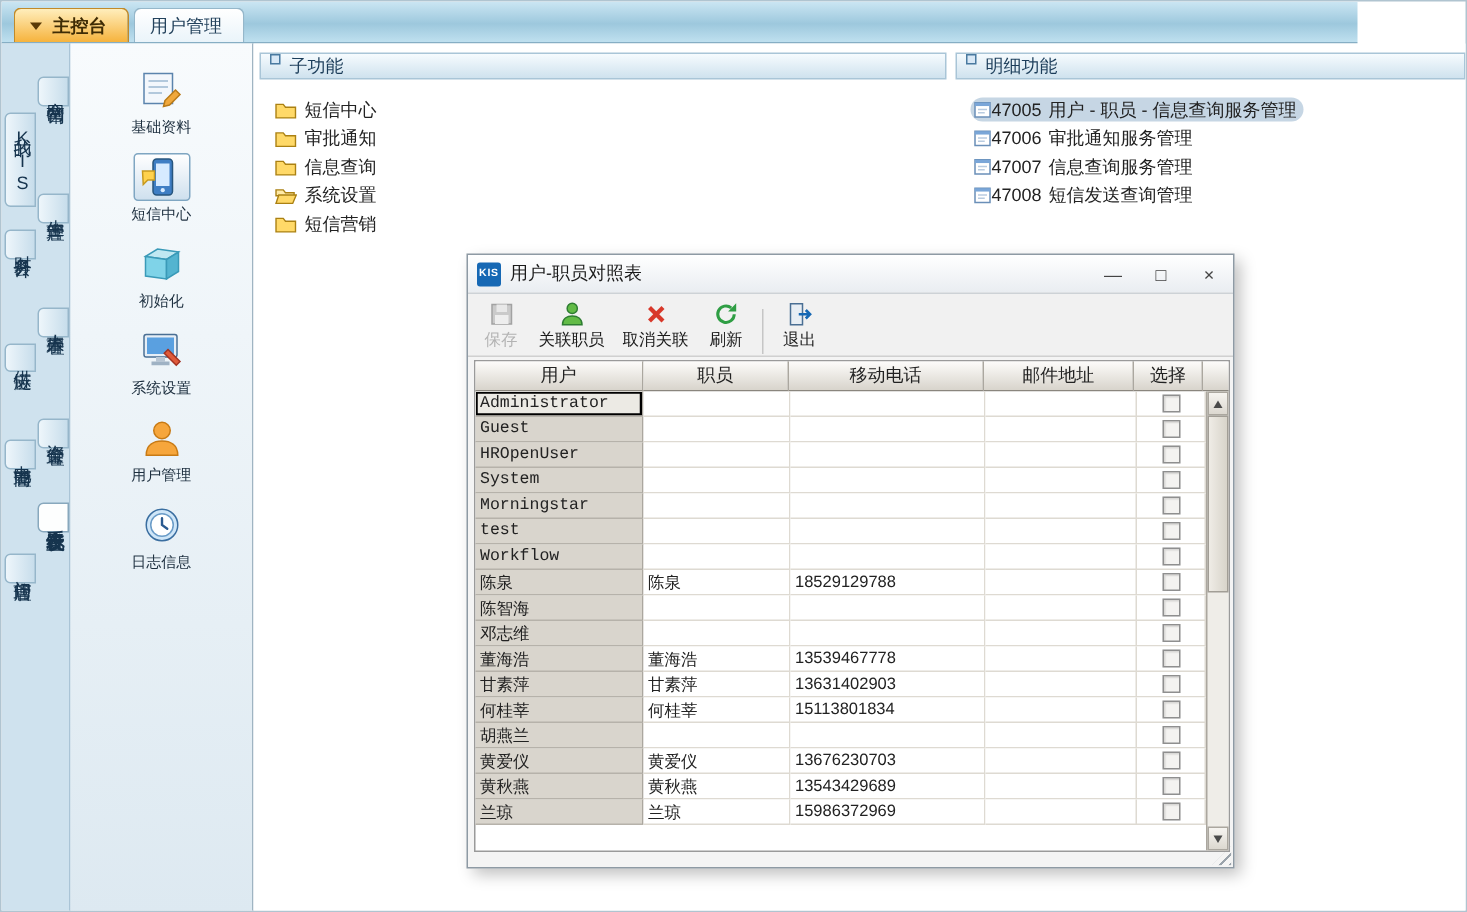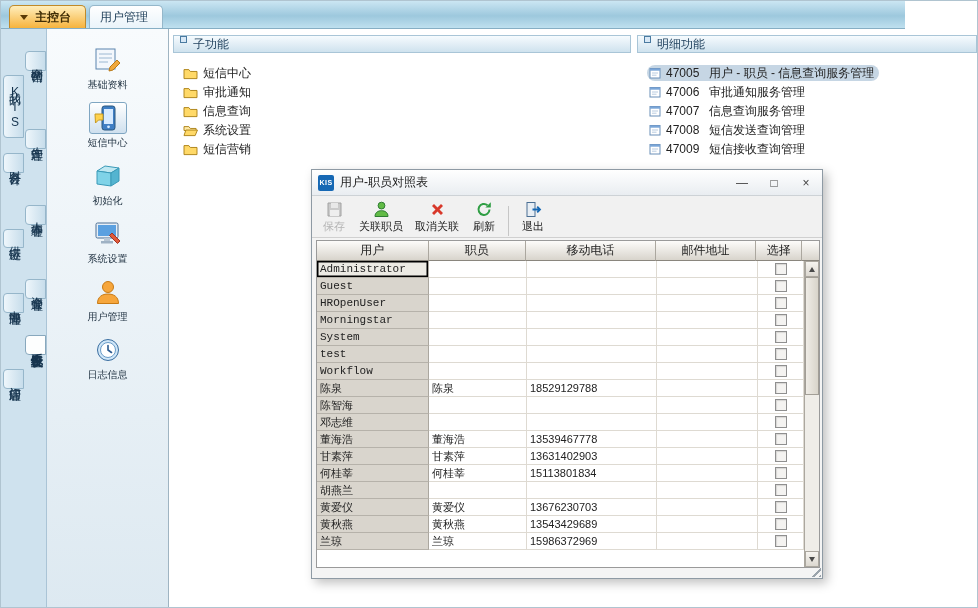--- a/index.html
+++ b/index.html
@@ -35,21 +35,21 @@
 
   
   .main{position:absolute;left:168px;top:28px;width:810px;height:580px;background:#fff;}
   .phead{height:18px;background:linear-gradient(#f6fbfe,var(--panel-header,#cfe2ee));
     border:1px solid #a9c5d7;display:flex;gap:6px;padding:0 6px;color:#1c3d5a;font-size:12px;}
   .phead .sq{width:7px;height:7px;border:1px solid #4a7aa0;background:#d8e8f6;}
   .panel.sub{position:absolute;left:4px;top:6px;width:458px;height:570px;}
   .panel.det{position:absolute;left:468px;top:6px;width:340px;height:570px;}
   .tree,.list{padding:12px 0 0 10px;display:flex;flex-direction:column;gap:3px;}
   .titem{display:flex;align-items:center;gap:5px;height:16px;cursor:pointer;color:#222;}
-  .ditem{display:flex;align-items:center;gap:5px;height:16px;cursor:pointer;color:#222;width:max-content;padding:0 5px 0 2px;border-radius:8px;}
+  .ditem{display:flex;align-items:center;height:16px;cursor:pointer;color:#222;width:max-content;padding:0 5px 0 2px;border-radius:8px;}
   .ditem .dcode{width:38px;}
   .ditem.sel{background:var(--selection,#c6d6e4);}
 
   
   .dialog{position:absolute;left:310px;top:168px;width:512px;height:410px;background:#f4f4f4;
     border:1px solid #8e9aa4;box-shadow:4px 4px 10px rgba(0,0,0,.25);z-index:5;}
   .dtitle{height:26px;background:linear-gradient(#ffffff,#e9edf1);border-bottom:1px solid #cdd2d6;
     display:flex;align-items:center;padding-left:6px;gap:6px;}
   .klogo{width:16px;height:16px;background:var(--logo-blue,#1668b4);color:#fff;font-size:7px;font-weight:bold;
     display:flex;align-items:center;justify-content:center;border-radius:2px;letter-spacing:.5px;}
@@ -289,32 +289,20 @@
               <svg width="12" height="12" viewBox="0 0 12 12">
                 <rect x="1" y="1.5" width="10" height="9.5" fill="#ffffff" stroke="#6a8fb8"></rect>
                 <rect x="1" y="1.5" width="10" height="2.2" fill="#7aa6d8"></rect>
                 <line x1="3" y1="6" x2="9" y2="6" stroke="#b8cbe0"></line>
                 <line x1="3" y1="8.2" x2="7.5" y2="8.2" stroke="#b8cbe0"></line>
               </svg>
             </span>
             <span class="dcode">47008</span>
             <span class="dlabel">短信发送查询管理</span>
           </div>
-          <div class="ditem">
-            <span class="dicon">
-              <svg width="12" height="12" viewBox="0 0 12 12">
-                <rect x="1" y="1.5" width="10" height="9.5" fill="#ffffff" stroke="#6a8fb8"></rect>
-                <rect x="1" y="1.5" width="10" height="2.2" fill="#7aa6d8"></rect>
-                <line x1="3" y1="6" x2="9" y2="6" stroke="#b8cbe0"></line>
-                <line x1="3" y1="8.2" x2="7.5" y2="8.2" stroke="#b8cbe0"></line>
-              </svg>
-            </span>
-            <span class="dcode">47009</span>
-            <span class="dlabel">短信接收查询管理</span>
-          </div>
         </div>
     </div>
   </div>
 
   <div class="dialog">
     <div class="dtitle">
       <span class="klogo">KIS</span>
       <span class="ttext">用户-职员对照表</span>
       <div class="wbtns">
           <div class="wbtn">—</div>
@@ -402,30 +390,30 @@
             <div class="trow">
               <div class="tc w-user">HROpenUser</div>
               <div class="tc w-emp"></div>
               <div class="tc w-phone"></div>
               <div class="tc w-mail"></div>
               <div class="tc w-sel">
                 <span class="cb"></span>
               </div>
             </div>
             <div class="trow">
+              <div class="tc w-user">System</div>
+              <div class="tc w-emp"></div>
+              <div class="tc w-phone"></div>
+              <div class="tc w-mail"></div>
+              <div class="tc w-sel">
+                <span class="cb"></span>
+              </div>
+            </div>
+            <div class="trow">
               <div class="tc w-user">Morningstar</div>
-              <div class="tc w-emp"></div>
-              <div class="tc w-phone"></div>
-              <div class="tc w-mail"></div>
-              <div class="tc w-sel">
-                <span class="cb"></span>
-              </div>
-            </div>
-            <div class="trow">
-              <div class="tc w-user">System</div>
               <div class="tc w-emp"></div>
               <div class="tc w-phone"></div>
               <div class="tc w-mail"></div>
               <div class="tc w-sel">
                 <span class="cb"></span>
               </div>
             </div>
             <div class="trow">
               <div class="tc w-user">test</div>
               <div class="tc w-emp"></div>

